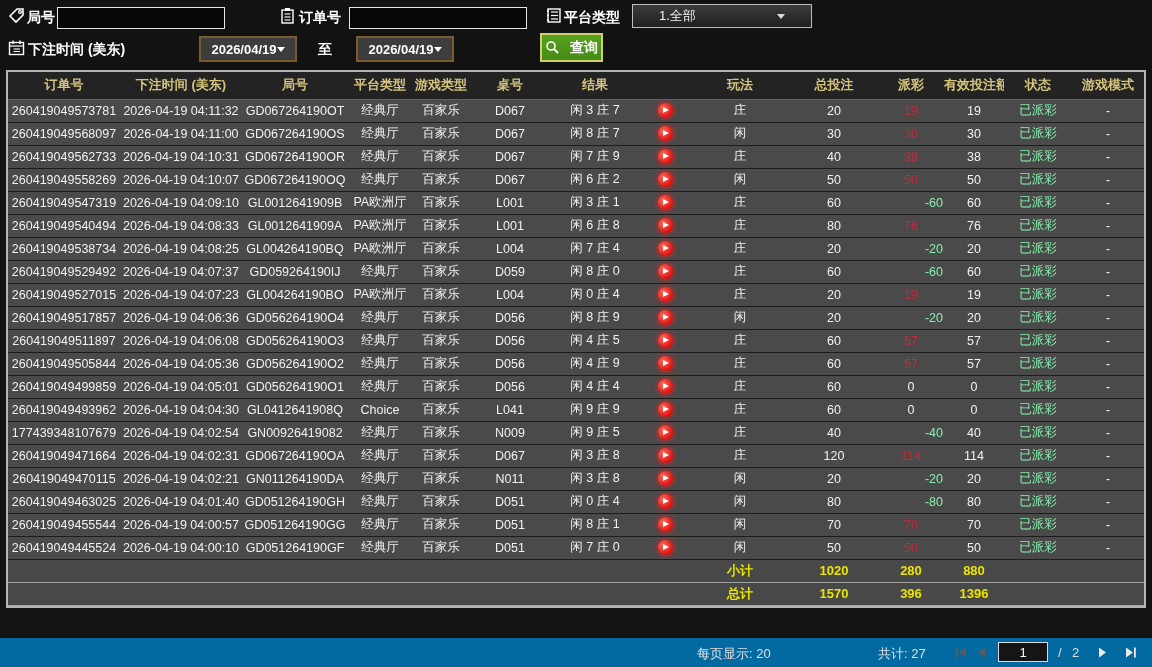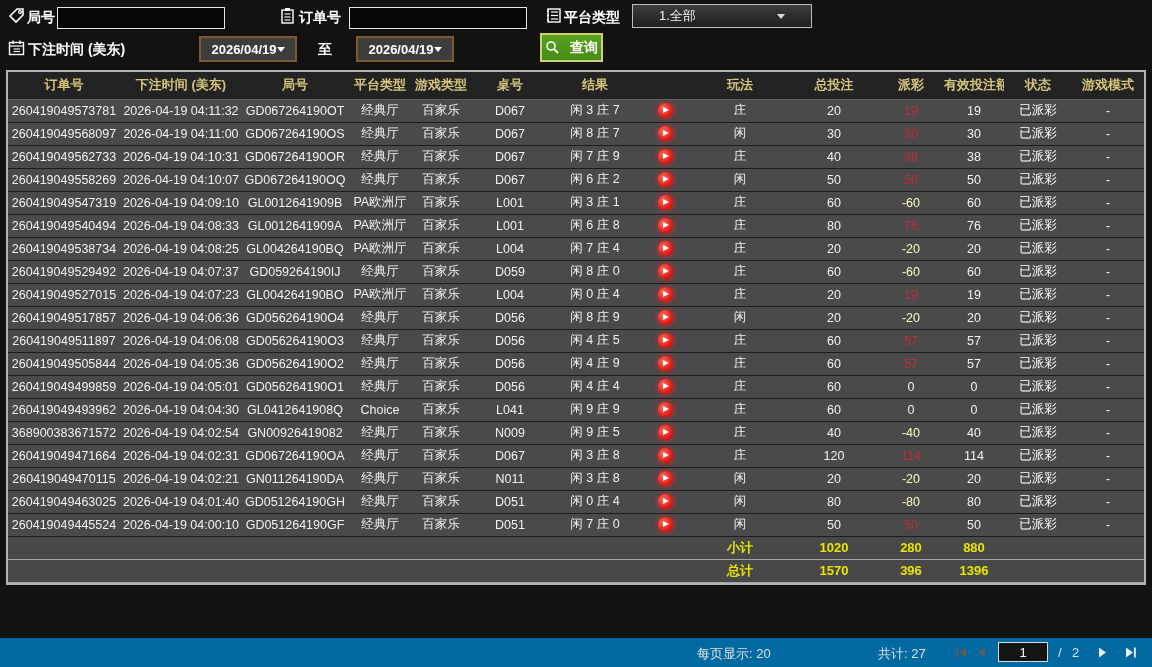--- a/index.html
+++ b/index.html
@@ -45,23 +45,23 @@
     height:27px; background:#232323; color:#d6c47c; font-size:13px; font-weight:700;
     border-bottom:1px solid #606060; text-align:center; overflow:hidden; white-space:nowrap;
   }
   tbody td {
     height:23px; background:#4a4a4a; color:#f1f1f1; font-size:12.5px; text-align:center;
     border-top:1px solid #6e6e6e; border-bottom:1px solid #1c1c1c;
     overflow:hidden; white-space:nowrap; padding:0 1px;
   }
   tbody tr:first-child td { border-top:none; }
   .pay-pos { color:#c22b3a; }
-  .pay-neg { color:#fef9c3; }
+  .pay-neg { color:#86efac;text-align:right; }
   .pay-zero { color:#f1f1f1; }
-  .status-cell { color:#ffffff; }
+  .status-cell { color:#86efac; }
   tfoot td {
     height:23px; background:#484848; color:#e9e500; font-size:13px; font-weight:700; text-align:center;
     border-top:1px solid #6e6e6e; border-bottom:1px solid #a3a3a3; white-space:nowrap;
   }
   .play-icon {
     display:inline-block; width:15px; height:15px; border-radius:50%;
     background:radial-gradient(circle at 35% 35%, #ff6a5a, #dd0f0f 72%);
     box-shadow:0 0 5px 1px rgba(255,30,30,.7); position:relative; cursor:pointer; vertical-align:middle;
   }
   .play-icon::after {
@@ -416,21 +416,21 @@
       <td><span class="play-icon"></span></td>
       <td>庄</td>
       <td>60</td>
       <td class="pay-zero">0</td>
       <td>0</td>
       <td class="status-cell">已派彩</td>
       <td>-</td>
     </tr>
 
     <tr>
-      <td>368900383671572</td>
+      <td>177439348107679</td>
       <td>2026-04-19 04:02:54</td>
       <td>GN00926419082</td>
       <td>经典厅</td>
       <td>百家乐</td>
       <td>N009</td>
       <td>闲 9 庄 5</td>
       <td><span class="play-icon"></span></td>
       <td>庄</td>
       <td>40</td>
       <td class="pay-neg">-40</td>
@@ -483,20 +483,36 @@
       <td>闲 0 庄 4</td>
       <td><span class="play-icon"></span></td>
       <td>闲</td>
       <td>80</td>
       <td class="pay-neg">-80</td>
       <td>80</td>
       <td class="status-cell">已派彩</td>
       <td>-</td>
     </tr>
 
+    <tr>
+      <td>260419049455544</td>
+      <td>2026-04-19 04:00:57</td>
+      <td>GD051264190GG</td>
+      <td>经典厅</td>
+      <td>百家乐</td>
+      <td>D051</td>
+      <td>闲 8 庄 1</td>
+      <td><span class="play-icon"></span></td>
+      <td>闲</td>
+      <td>70</td>
+      <td class="pay-pos">70</td>
+      <td>70</td>
+      <td class="status-cell">已派彩</td>
+      <td>-</td>
+    </tr>
 
     <tr>
       <td>260419049445524</td>
       <td>2026-04-19 04:00:10</td>
       <td>GD051264190GF</td>
       <td>经典厅</td>
       <td>百家乐</td>
       <td>D051</td>
       <td>闲 7 庄 0</td>
       <td><span class="play-icon"></span></td>

